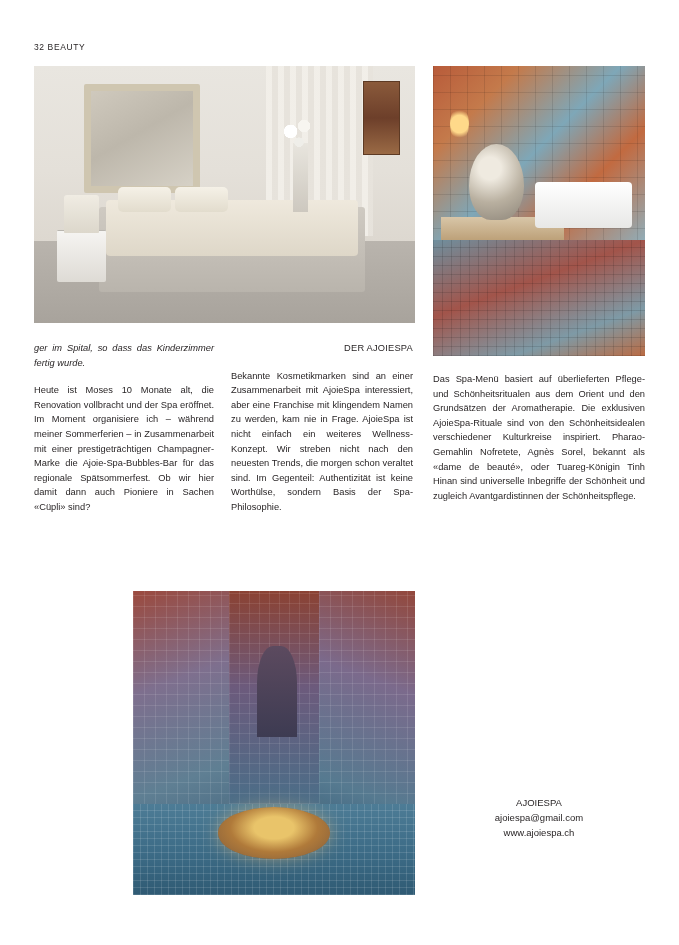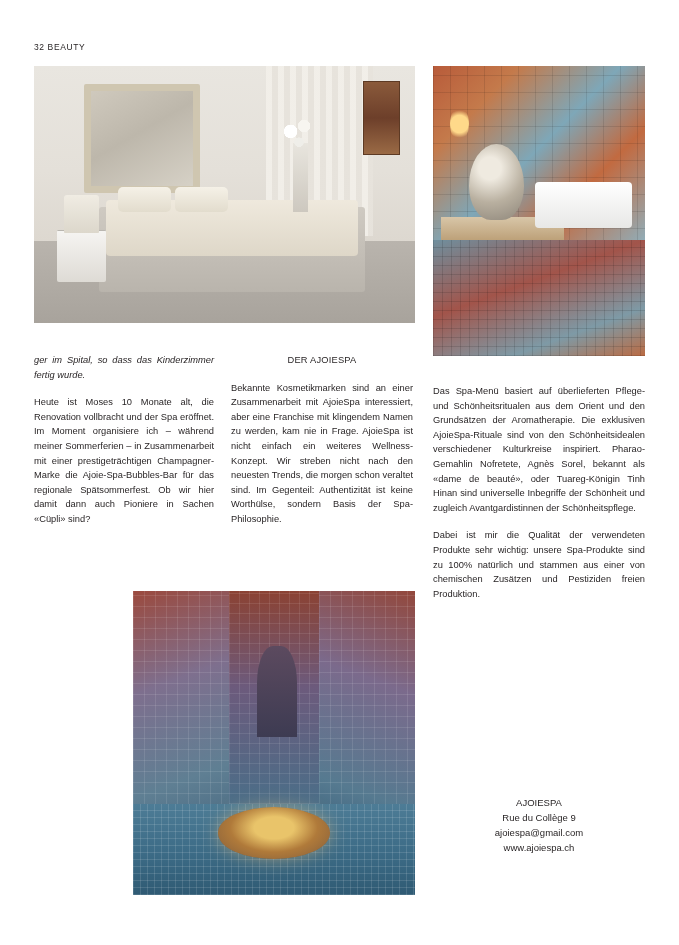--- a/index.html
+++ b/index.html
@@ -222,31 +222,31 @@
     font-size: 9.3px;
     line-height: 14.6px;
     text-align: justify;
     text-justify: inter-word;
     color: #231f20;
   }
   #col-left  { left: 34px;  top: 341px; width: 180px; }
   #col-mid   { left: 231px; top: 341px; width: 182px; }
   #col-right { left: 433px; top: 372px; width: 212px; }
 
-  .col p { margin: 12px 0 13px 0; }
+  .col p { margin: 0 0 13px 0; }
   .col p:last-child { margin-bottom: 0; }
 
   .italic { font-style: italic; }
 
   .subhead {
     font-size: 9.3px;
     line-height: 14.6px;
     margin: 0 0 0 0;
     letter-spacing: .2px;
-    text-align: center;
+    text-align: right;
   }
 
   .contact {
     position: absolute;
     left: 433px;
     top: 795px;
     width: 212px;
     font-size: 9.5px;
     line-height: 15px;
     text-align: center;
@@ -304,23 +304,21 @@
     <p>Heute ist Moses 10 Monate alt, die Renovation vollbracht und der Spa eröffnet. Im Moment organisiere ich – während meiner Sommerferien – in Zusammenarbeit mit einer prestigeträchtigen Champagner-Marke die Ajoie-Spa-Bubbles-Bar für das regionale Spätsommerfest. Ob wir hier damit dann auch Pioniere in Sachen «Cüpli» sind?</p>
   </div>
 
   <div class="col" id="col-mid">
     <p class="subhead">DER AJOIESPA</p>
     <p>Bekannte Kosmetikmarken sind an einer Zusammenarbeit mit AjoieSpa interessiert, aber eine Franchise mit klingendem Namen zu werden, kam nie in Frage. AjoieSpa ist nicht einfach ein weiteres Wellness-Konzept. Wir streben nicht nach den neuesten Trends, die morgen schon veraltet sind. Im Gegenteil: Authentizität ist keine Worthülse, sondern Basis der Spa-Philosophie.</p>
   </div>
 
   <div class="col" id="col-right">
     <p>Das Spa-Menü basiert auf überlieferten Pflege- und Schönheitsritualen aus dem Orient und den Grundsätzen der Aromatherapie. Die exklusiven AjoieSpa-Rituale sind von den Schönheitsidealen verschiedener Kulturkreise inspiriert. Pharao-Gemahlin Nofretete, Agnès Sorel, bekannt als «dame de beauté», oder Tuareg-Königin Tinh Hinan sind universelle Inbegriffe der Schönheit und zugleich Avantgardistinnen der Schönheitspflege.</p>
-    <p>Dabei ist mir die Qualität der verwendeten Produkte sehr wichtig: unsere Spa-Produkte sind zu 100% natürlich und stammen aus einer von chemischen Zusätzen und Pestiziden freien Produktion.</p>
   </div>
 
   <div class="contact">
     <div>AJOIESPA</div>
-    <div>Rue du Collège 9</div>
     <div>ajoiespa@gmail.com</div>
     <div>www.ajoiespa.ch</div>
   </div>
 
 </div>
 
 </body></html>

